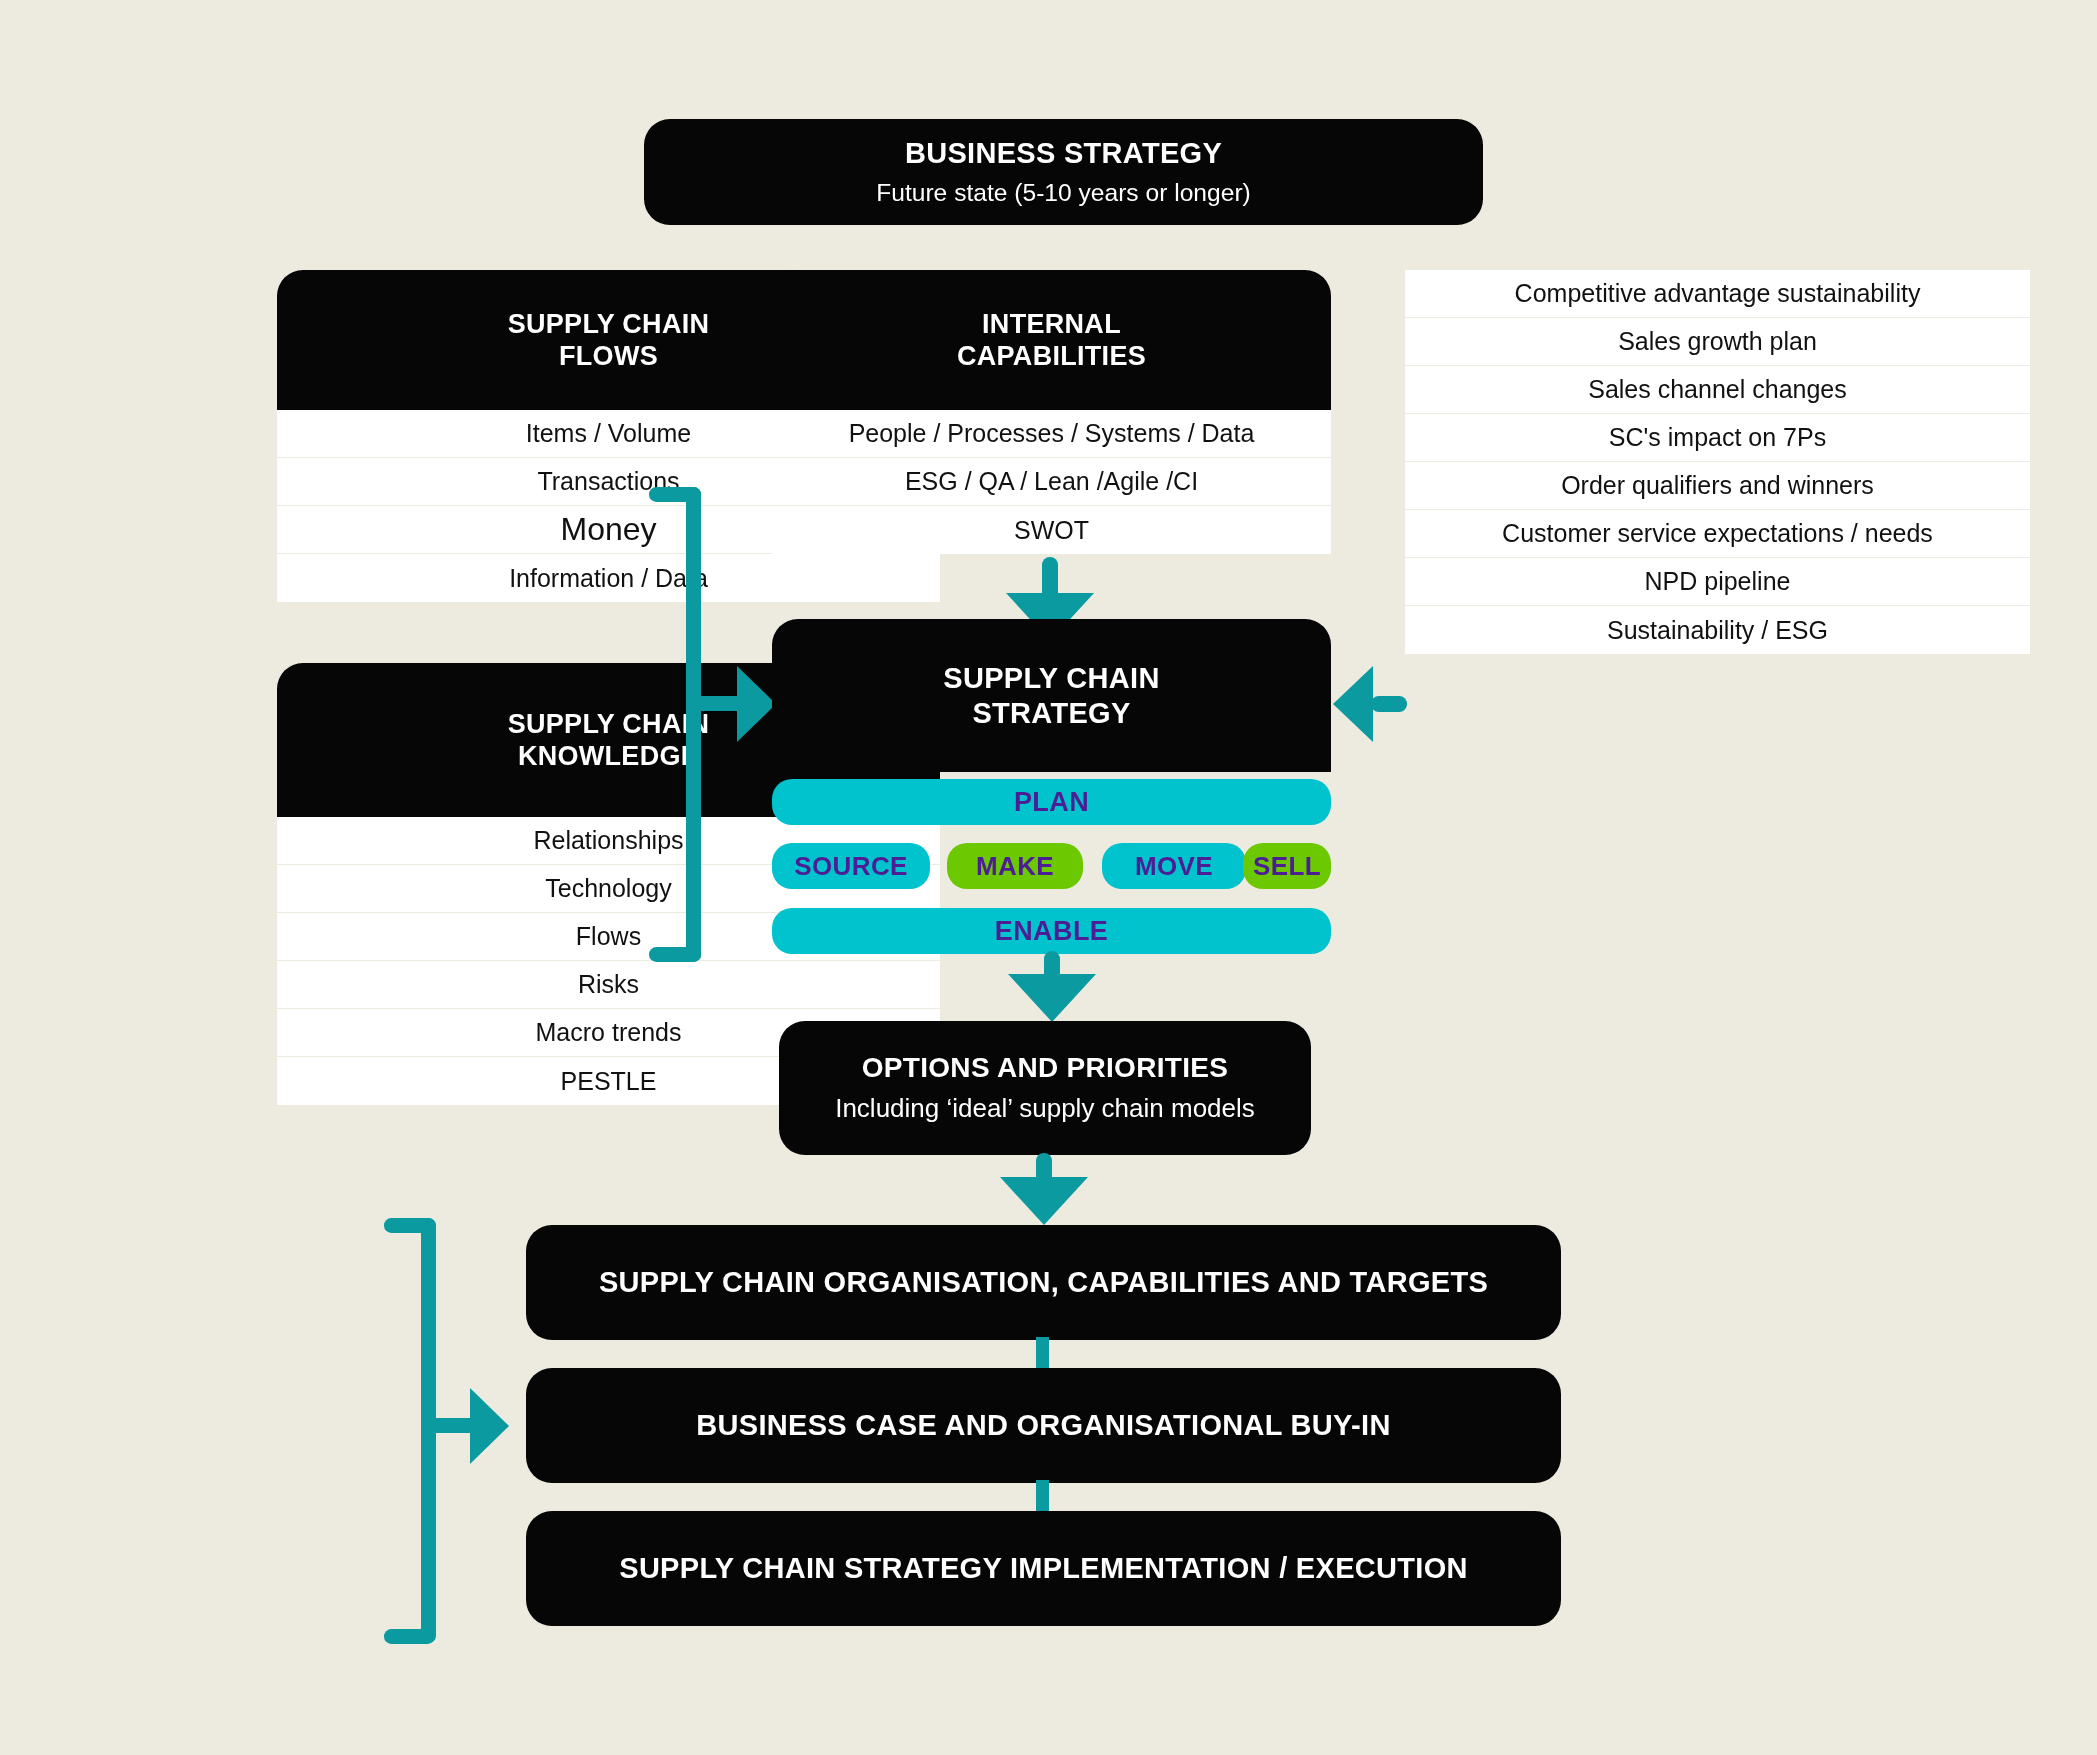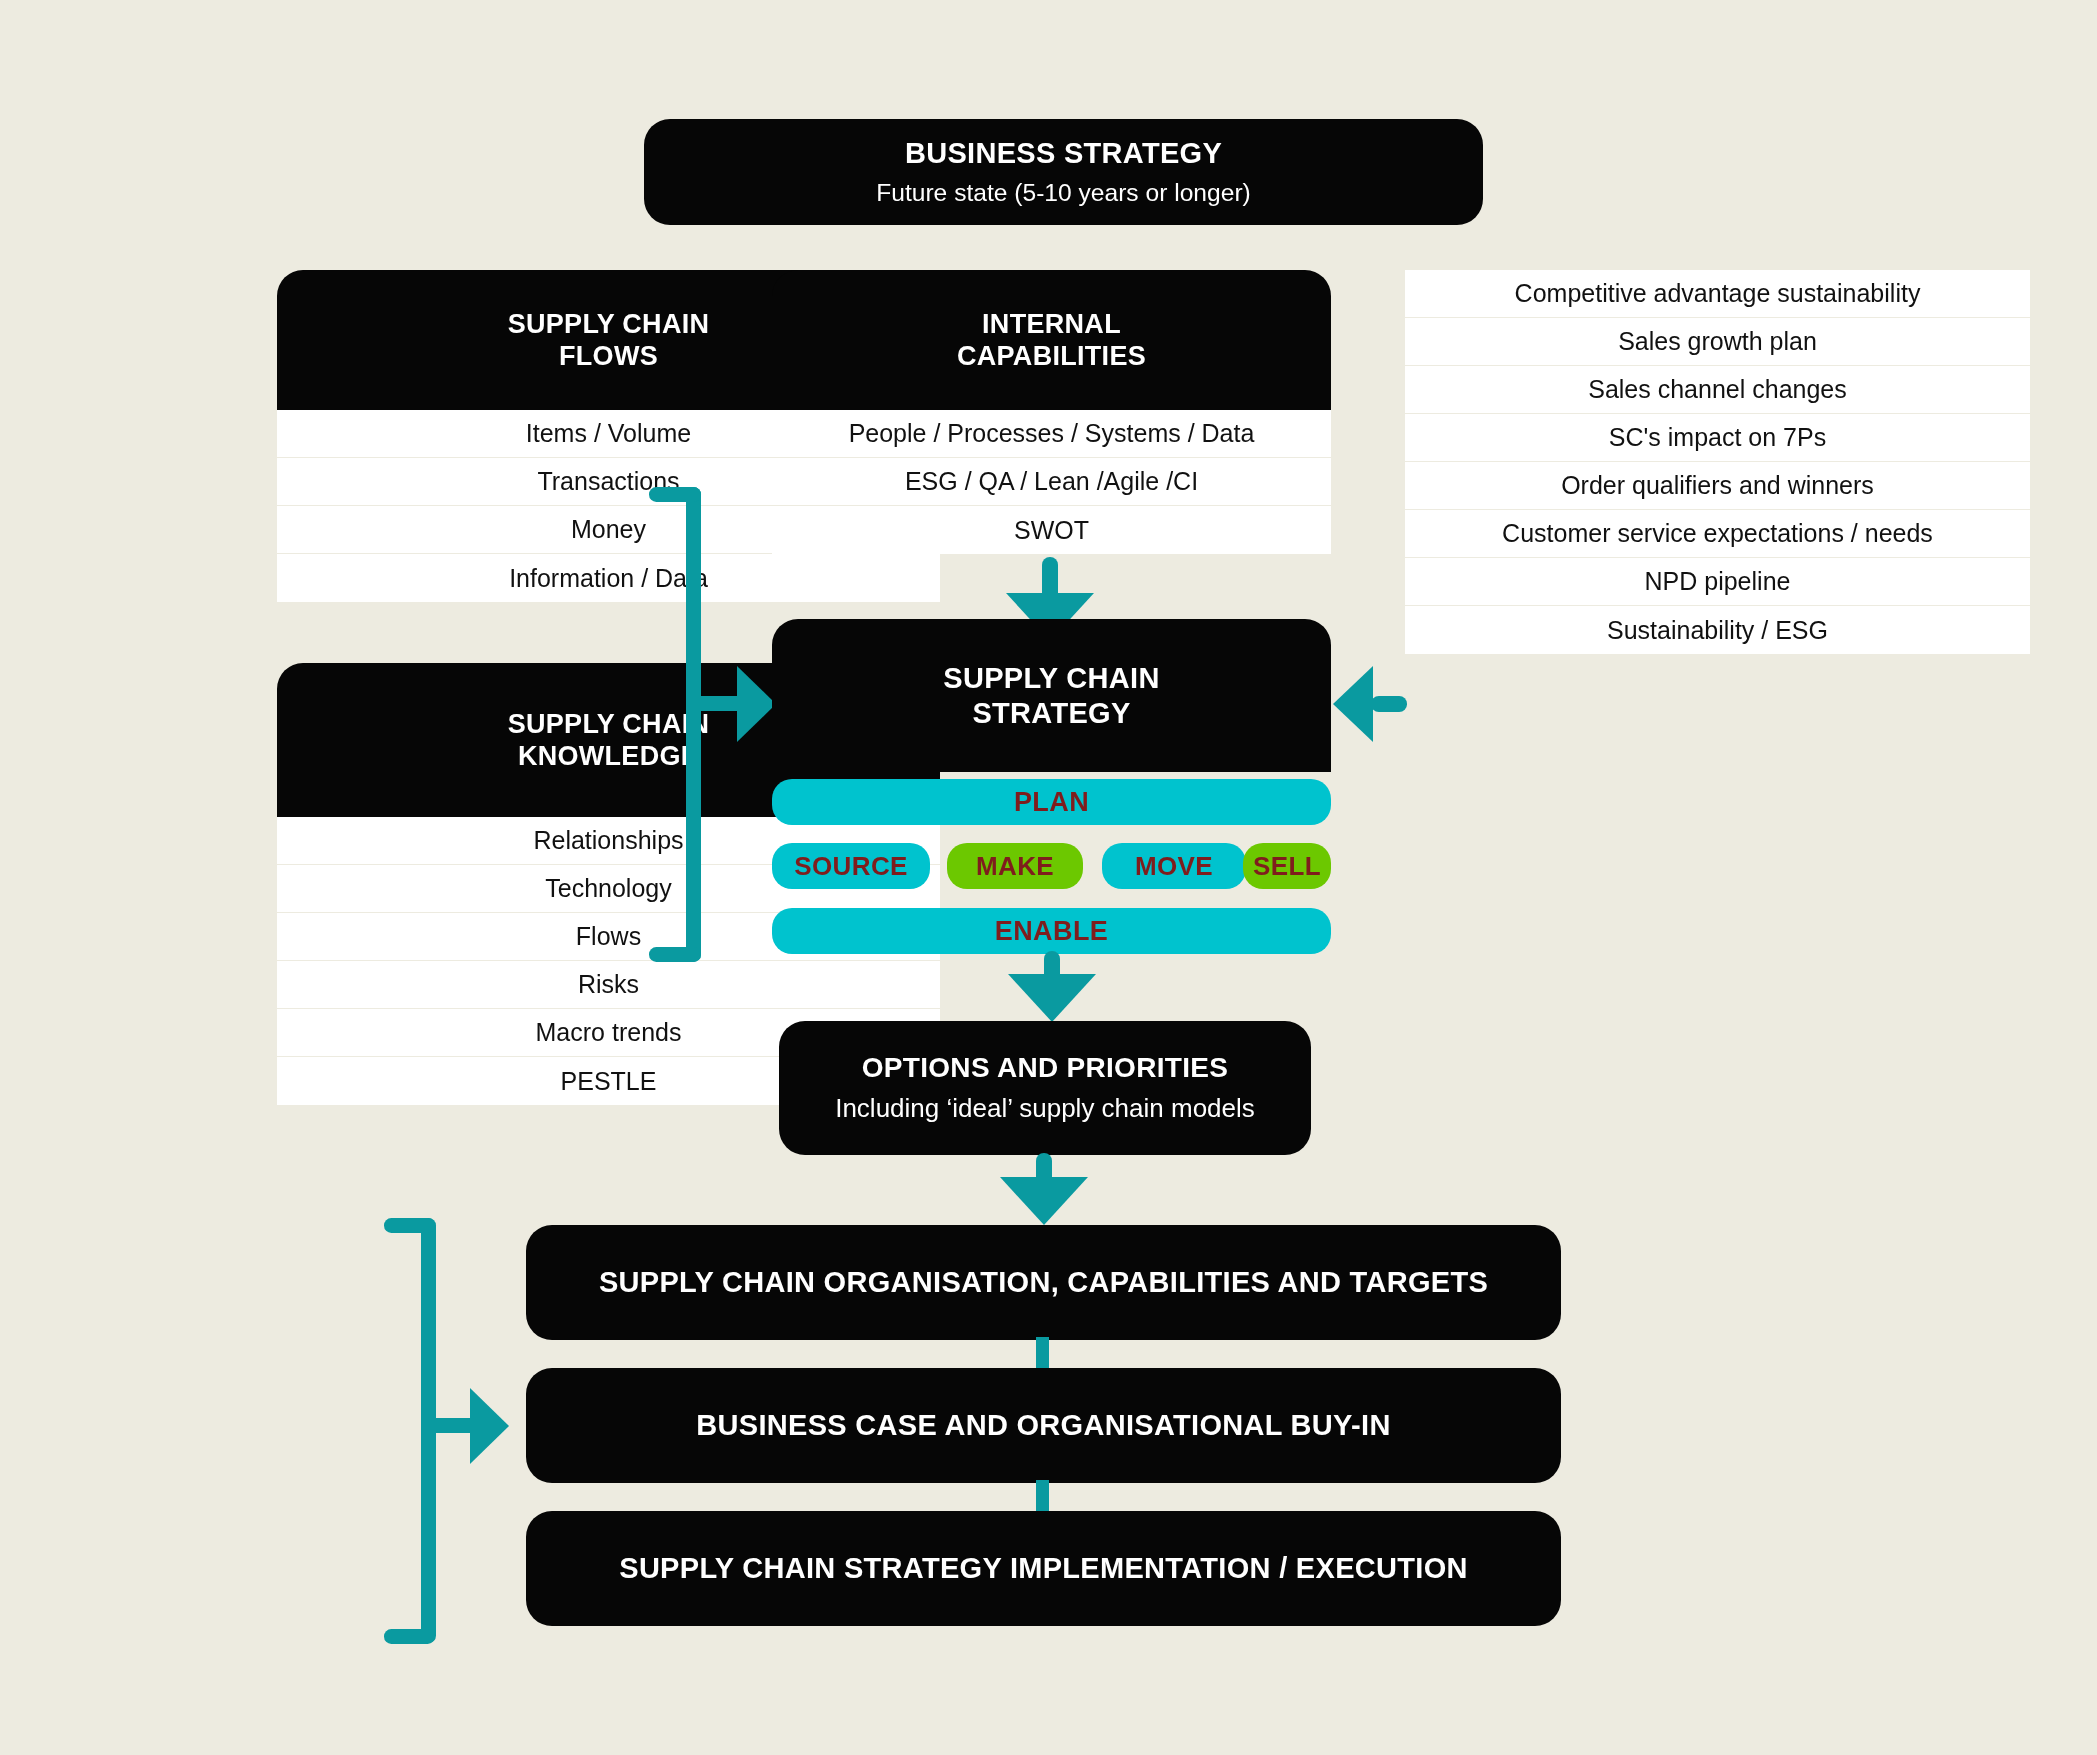--- a/index.html
+++ b/index.html
@@ -58,21 +58,21 @@
     box-sizing:border-box;
     border-bottom:1.1px solid #EDEBE0;
     font-weight:normal;
   }
   .row:last-child{border-bottom:none;}
 
   
   .bar{
     position:absolute;
     display:flex;align-items:center;justify-content:center;
-    color:#7f1d1d;
+    color:#4c1d95;
     font-weight:bold;
     letter-spacing:0.4px;
     text-align:center;
     border-radius:20px;
   }
   .bar-cyan{background:#00C3CE;}
   .bar-green{background:#6CC800;}
 
   
   .tl{position:absolute;background:#0A9AA0;}
@@ -107,21 +107,21 @@
   <div class="col" style="left:277px;top:270px;width:663px;">
     <div class="col-head" style="height:140px;font-size:27px;">
       <div>
         <div>SUPPLY CHAIN</div>
         <div>FLOWS</div>
       </div>
     </div>
     <div class="col-rows">
       <div class="row" style="height:48px;font-size:25px;">Items / Volume</div>
       <div class="row" style="height:48px;font-size:25px;">Transactions</div>
-      <div class="row" style="height:48px;font-size:25px;">Money</div>
+      <div class="row" style="height:48px;font-size:32px;">Money</div>
       <div class="row" style="height:48px;font-size:25px;">Information / Data</div>
     </div>
   </div>
 
   <div class="col" style="left:277px;top:663px;width:663px;">
     <div class="col-head" style="height:154px;font-size:27px;">
       <div>
         <div>SUPPLY CHAIN</div>
         <div>KNOWLEDGE</div>
       </div>

